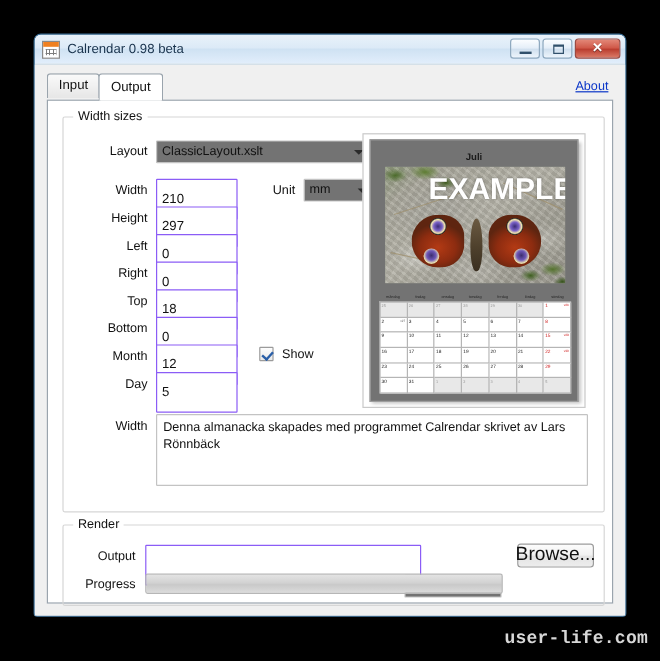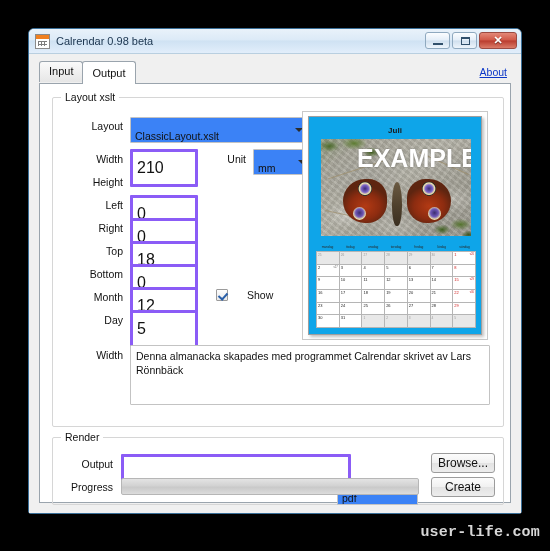--- a/index.html
+++ b/index.html
@@ -192,56 +192,56 @@
   
   .lbl {
     position: absolute;
     font-size: 10.5px;
     color: #111;
     text-align: right;
     line-height: 13px;
   }
   .input {
     position: absolute;
-    border: 3px solid #8b5cf6;
+    border: 1px solid #8b5cf6;
     background: #ffffff;
     box-sizing: border-box;
-    font-size: 16px;
+    font-size: 11px;
     color: #111;
     padding: 16px 4px;
     line-height: 13px;
     font-family: "Liberation Sans", sans-serif;
     border-radius: 1px;
   }
   .combo {
     position: absolute;
     border: 1px solid #c3c3c3;
-    background: #3b82f6;
+    background: #737373;
     box-sizing: border-box;
     font-size: 10.5px;
     color: #111;
-    padding: 12px 4px;
+    padding: 2px 4px;
     line-height: 13px;
     border-radius: 1px;
   }
   .combo .arrow {
     position: absolute;
     right: 6px; top: 50%;
     margin-top: -2px;
     width: 0; height: 0;
     border-left: 4px solid transparent;
     border-right: 4px solid transparent;
     border-top: 4px solid #2b2b2b;
   }
 
   .checkbox-wrap {
     position: absolute;
     display: flex;
     align-items: flex-end;
-    gap: 19px;
+    gap: 7px;
   }
   .checkbox {
     width: 12px; height: 12px;
     border: 1px solid #9b9b9b;
     background: linear-gradient(to bottom, #fdfdfd, #e9e9e9);
     position: relative;
     box-sizing: border-box;
     border-radius: 1px;
   }
   .checkbox::after {
@@ -265,21 +265,21 @@
     padding: 3px 5px;
     line-height: 14px;
     resize: none;
     overflow: hidden;
     font-family: "Liberation Sans", sans-serif;
     border-radius: 1px;
   }
 
   .btn {
     position: absolute;
-    font-size: 12px;
+    font-size: 16px;
     color: #111;
     border: 1px solid #9c9c9c;
     border-radius: 3px;
     background: linear-gradient(to bottom, #fcfcfc 0%, #f1f1f1 48%, #e3e3e3 52%, #ededed 100%);
     display: flex;
     align-items: center;
     justify-content: center;
     box-sizing: border-box;
     font-family: "Liberation Sans", sans-serif;
   }
@@ -298,21 +298,21 @@
     left: 249px; top: 13px;
     width: 186px; height: 229px;
     background: #ffffff;
     border: 1px solid #c9c9c9;
     box-sizing: border-box;
   }
   .preview-page {
     position: absolute;
     left: 5px; top: 4px;
     width: 174px; height: 219px;
-    background: #0ea5e9;
+    background: #737373;
     border: 1px solid #9e9e9e;
     box-shadow: 2px 2px 3px rgba(0,0,0,0.25);
     box-sizing: border-box;
     overflow: hidden;
   }
   .month-title {
     position: absolute;
     left: 0; right: 0; top: 9px;
     text-align: center;
     font-size: 8px;
@@ -507,38 +507,39 @@
       <div class="tabstrip">
         <div class="tab">Input</div>
         <div class="tab active">Output</div>
       </div>
 
       <div class="about-link">About</div>
 
       <div class="tabpage">
 
         <div class="group" id="group-layout">
-          <div class="group-title">Layout xslt</div>
+          <div class="group-title">Width sizes</div>
 
           <div class="lbl" style="left:10px; top:22px; width:60px;">Layout</div>
           <div class="combo" style="left:77px; top:19px; width:180px; height:19px;">
             <span>ClassicLayout.xslt</span>
             <span class="arrow"></span>
           </div>
 
           <div class="lbl" style="left:10px; top:55px; width:60px;">Width</div>
           <input class="input" style="left: 77px; top: 51px; width: 68px; height: 19px;" value="210">
 
           <div class="lbl" style="left:163px; top:55px; width:30px;">Unit</div>
           <div class="combo" style="left:200px; top:51px; width:60px; height:19px;">
             <span>mm</span>
             <span class="arrow"></span>
           </div>
 
           <div class="lbl" style="left:10px; top:78px; width:60px;">Height</div>
+          <input class="input" style="left: 77px; top: 74px; width: 68px; height: 19px;" value="297">
 
           <div class="lbl" style="left:10px; top:101px; width:60px;">Left</div>
           <input class="input" style="left: 77px; top: 97px; width: 68px; height: 19px;" value="0">
 
           <div class="lbl" style="left:10px; top:124px; width:60px;">Right</div>
           <input class="input" style="left: 77px; top: 120px; width: 68px; height: 19px;" value="0">
 
           <div class="lbl" style="left:10px; top:147px; width:60px;">Top</div>
           <input class="input" style="left: 77px; top: 143px; width: 68px; height: 19px;" value="18">
 
@@ -734,21 +735,20 @@
           <div class="lbl" style="left:10px; top:20px; width:50px;">Output</div>
           <input class="input" style="left: 68px; top: 16px; width: 230px; height: 19px;" value="">
           <div class="combo" style="left:284px; top:16px; width:81px; height:19px;margin-top:25px;">
             <span>pdf</span>
             <span class="arrow"></span>
           </div>
           <div class="btn" style="left:378px; top:15px; width:64px; height:20px;">Browse...</div>
 
           <div class="lbl" style="left:10px; top:43px; width:50px;">Progress</div>
           <div class="progressbar" style="left:68px; top:40px; width:298px; height:17px;"></div>
-          <div class="btn" style="left:378px; top:39px; width:64px; height:20px;">Create</div>
         </div>
 
       </div>
     </div>
   </div>
 
   <div class="watermark">user-life.com</div>
 </div>
 
 </body></html>

